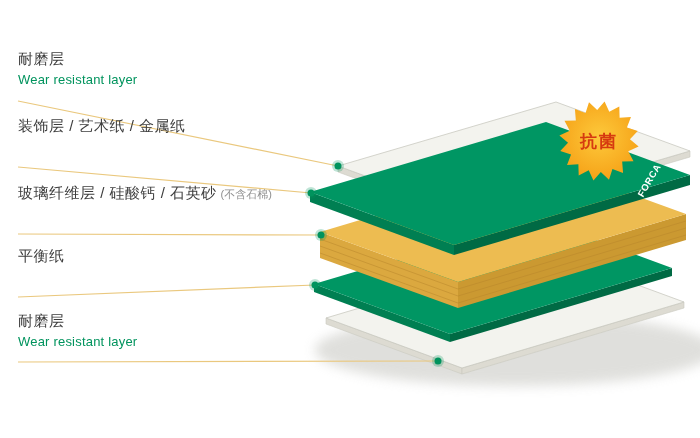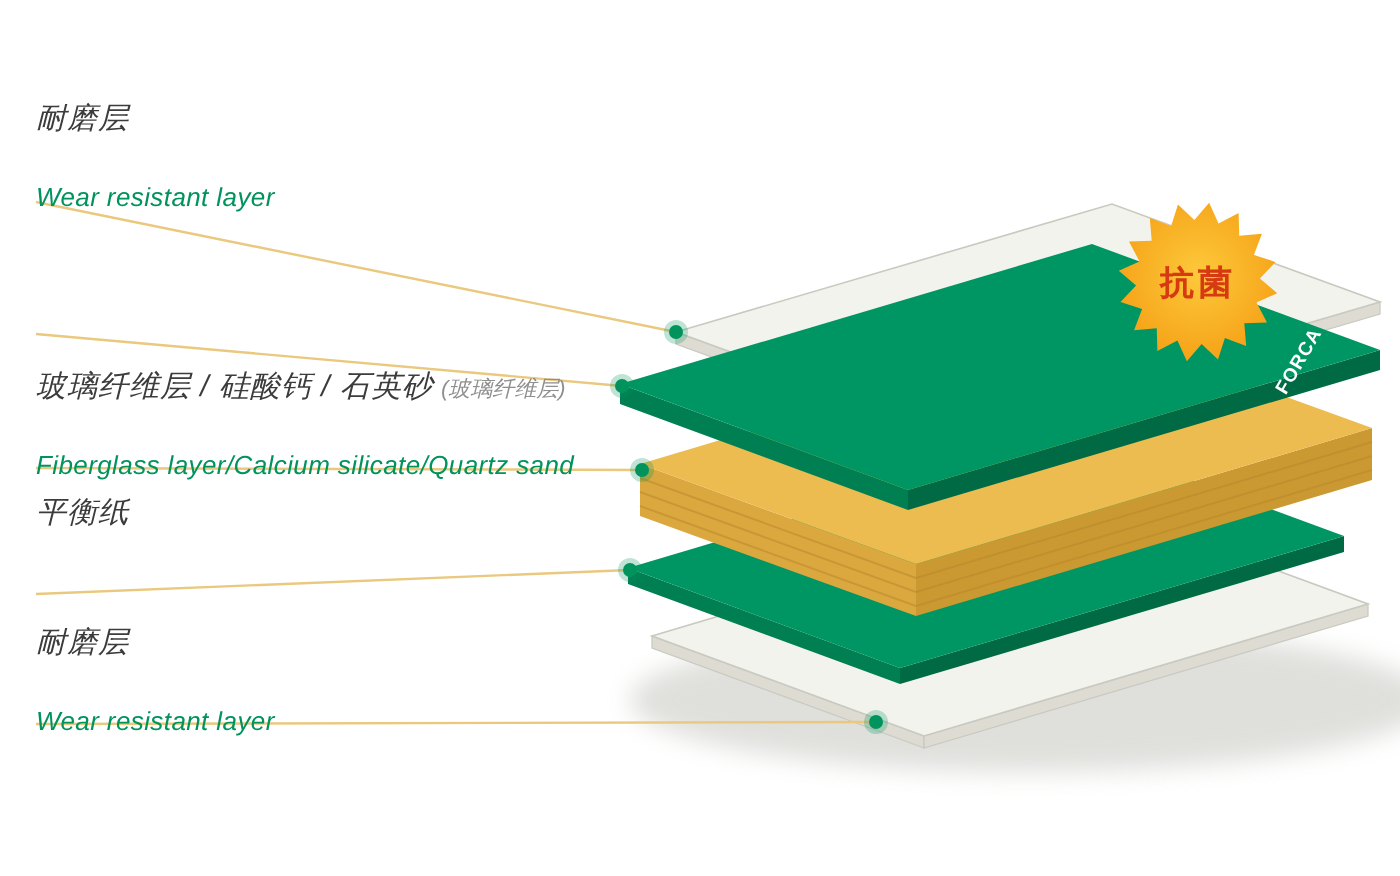--- a/index.html
+++ b/index.html
@@ -1,24 +1,24 @@
 <!DOCTYPE html>
 <html><head>
 <meta charset="utf-8">
 <style>
   html,body{margin:0;padding:0;background:#fff;}
   .stage{
     position:relative;width:700px;height:438px;background:#ffffff;
     font-family:"Liberation Sans","DejaVu Sans",sans-serif;overflow:hidden;
   }
   .stage svg{position:absolute;left:0;top:0;}
-  .label{position:absolute;left:18px;font-style:italic;}
+  .label{position:absolute;left:18px;}
   .label .cn{font-size:15px;color:#3c3c3c;letter-spacing:.5px;}
   .label .cn .note{font-size:11px;color:#8f8f8f;margin-left:4px;letter-spacing:0;}
-  .label .en{font-size:13px;color:#00935d;margin-top:22px;letter-spacing:.2px;}
+  .label .en{font-size:13px;color:#00935d;margin-top:3px;letter-spacing:.2px;}
 </style>
 </head>
 <body>
 
 <div class="stage">
 
   <svg width="700" height="438" viewBox="0 0 700 438">
     <defs>
       <filter id="soft" x="-40%" y="-40%" width="180%" height="180%">
         <feGaussianBlur stdDeviation="6"></feGaussianBlur>
@@ -100,25 +100,25 @@
       <text transform="rotate(-8)" x="0" y="6" text-anchor="middle" font-size="17" font-weight="bold" letter-spacing="2" fill="#d63a10">抗菌</text>
     </g>
   </svg>
 
   <div class="label" style="top:50px">
     <div class="cn">耐磨层</div>
     <div class="en">Wear resistant layer</div>
   </div>
 
   <div class="label" style="top:117px">
+    <div class="cn">装饰层 / 艺术纸 / 金属纸</div>
   </div>
 
   <div class="label" style="top:184px">
-    <div class="cn"><span>玻璃纤维层 / 硅酸钙 / 石英砂</span><span class="note">(玻璃纤维层)</span></div>
-    <div class="en">Fiberglass layer/Calcium silicate/Quartz sand</div>
+    <div class="cn"><span>玻璃纤维层 / 硅酸钙 / 石英砂</span><span class="note">(不含石棉)</span></div>
   </div>
 
   <div class="label" style="top:247px">
     <div class="cn">平衡纸</div>
   </div>
 
   <div class="label" style="top:312px">
     <div class="cn">耐磨层</div>
     <div class="en">Wear resistant layer</div>
   </div>

